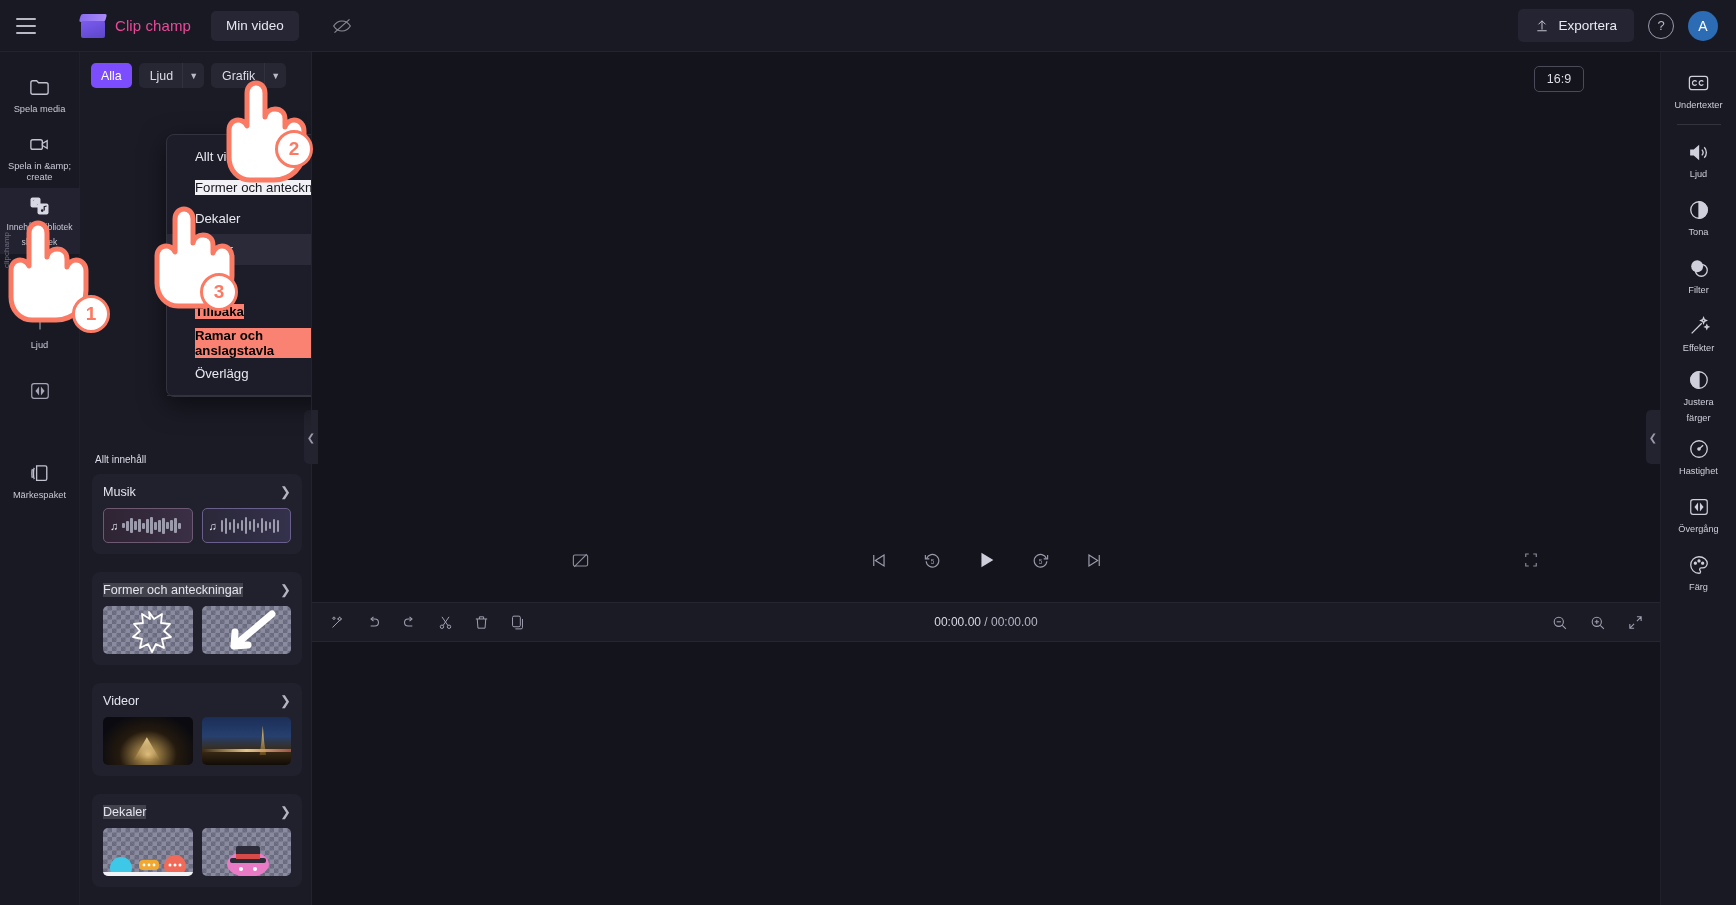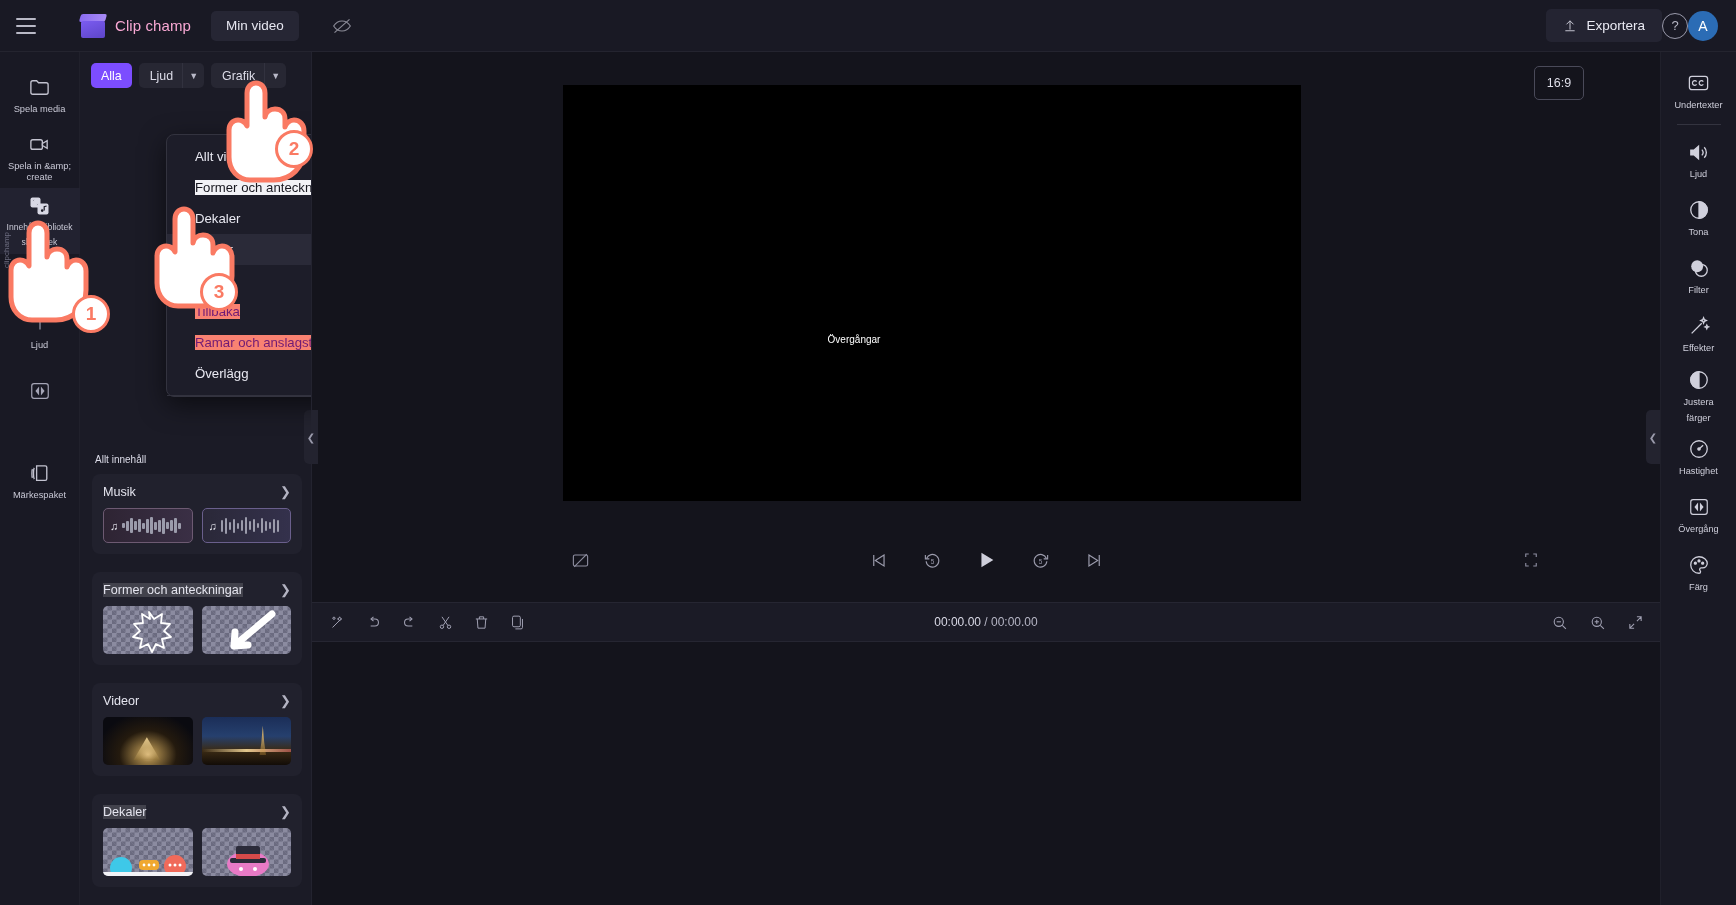--- a/index.html
+++ b/index.html
@@ -21,30 +21,30 @@
   .hamburger { width: 52px; height: 52px; display: flex; flex-direction: column;
     align-items: center; justify-content: center; gap: 5px; cursor: pointer; }
   .hamburger span { display: block; width: 20px; height: 2px; background: #b9b9c6; border-radius: 1px; }
 
   .brand { display: flex; align-items: center; gap: 9px; margin-left: 28px; cursor: pointer; }
   .brand-logo { width: 26px; height: 24px; position: relative; }
   .brand-logo .top { position: absolute; left: 0; top: 0; width: 26px; height: 8px;
     background: linear-gradient(90deg,#8a6cf0,#a88bf5); transform: skewX(-16deg); border-radius: 2px; }
   .brand-logo .body { position: absolute; left: 1px; top: 7px; width: 24px; height: 17px;
     background: linear-gradient(160deg,#7b5cf0,#5d45c9); border-radius: 2px; }
-  .brand-name { font-size: 15px; color: #f9a8d4; letter-spacing: .1px; }
+  .brand-name { font-size: 15px; color: #ec4899; letter-spacing: .1px; }
 
   .proj-chip {
     margin-left: 20px; height: 30px; padding: 0 15px; display: flex; align-items: center;
     background: #262634; border-radius: 5px; font-size: 13.5px; color: #e6e6f0; cursor: pointer;
   }
   .eye-btn { margin-left: 28px; width: 30px; height: 30px; display: flex; align-items: center;
     justify-content: center; cursor: pointer; opacity: .7;}
 
-  .header-right { margin-left: auto; display: flex; align-items: center; padding-right: 18px; }
+  .header-right { margin-left: auto; display: flex; align-items: center; gap: 14px; padding-right: 18px; }
   .export-btn {
     display: flex; align-items: center; gap: 9px; height: 33px; padding: 0 17px;
     background: #242432; border-radius: 5px; font-size: 13.5px; color: #eaeaf3; cursor: pointer;
   }
   .help-btn { width: 26px; height: 26px; border-radius: 50%; border: 1.4px solid #9a9aab;
     display:flex;align-items:center;justify-content:center; font-size: 13px; color:#b7b7c5; cursor:pointer;}
   .avatar { width: 30px; height: 30px; border-radius: 50%; background: #2b6cb5; color: #fff;
     display: flex; align-items: center; justify-content: center; font-size: 14px; cursor: pointer; }
 
   
@@ -117,26 +117,26 @@
   
   .menu {
     position: absolute; left: 86px; top: 82px; width: 180px;
     background: #1d1d29; border: 1px solid #33333f; border-radius: 8px;
     padding: 6px 0 0 0; z-index: 40; box-shadow: 0 8px 26px rgba(0,0,0,.55);
   }
   .menu-item { height: 31px; display: flex; align-items: center; padding: 0 0 0 28px;
     font-size: 13.2px; color: #e9e9f2; cursor: pointer; }
   .menu-item.sel { background: #2a2a38; }
   .menu-item .txt.boxwhite { background: #f2f2f6; color: #17171f; }
-  .menu-item .txt.boxred { background: #f98272; color: #701a75; }
+  .menu-item .txt.boxred { background: #f98272; color: #000000; font-weight: bold; }
   .menu-sep { height: 1px; background: #32323e; margin: 6px 0 0 0; }
 
   
   .stage { position: absolute; left: 312px; top: 52px; width: 1348px; height: 550px; background:#14141c;}
-  .ratio-badge { position: absolute; right: 76px; top: 14px; width: 50px; height: 34px;
+  .ratio-badge { position: absolute; right: 76px; top: 14px; width: 50px; height: 26px;
     border: 1px solid #4a4a59; border-radius: 5px; display: flex; align-items: center;
     justify-content: center; font-size: 12.5px; color: #dedee9; cursor: pointer; }
   .video {
     position: absolute; left: 251px; top: 33px; width: 738px; height: 416px; background: #000;
     display: flex; align-items: center; justify-content: center;
   }
   .video .ovl { font-size: 10px; color: #fff; position: relative; left: -78px; top: 46px; }
   .pcontrols { position: absolute; left: 0; top: 480px; width: 1348px; height: 56px;
     display: flex; align-items: center; }
   .pc-left { position: absolute; left: 254px; display:flex; }
@@ -464,23 +464,20 @@
         </div>
       <div class="menu-item">
         <span class="txt">Överlägg</span>
         </div>
       <div class="menu-sep"></div>
     </div>
   </div>
 
   <div class="stage">
     <div class="ratio-badge">16:9</div>
-    <div class="video">
-      <div class="ovl">Övergångar</div>
-    </div>
 
     <div class="pcontrols">
       <div class="pc-left">
         <div class="pbtn">
           <svg width="19" height="19" viewBox="0 0 24 24" fill="none" stroke="#8e8ea0" stroke-width="1.4">
             <rect x="3" y="5" width="18" height="14" rx="2"></rect>
               <line x1="4" y1="20" x2="20" y2="4"></line>
           </svg>
         </div>
       </div>

